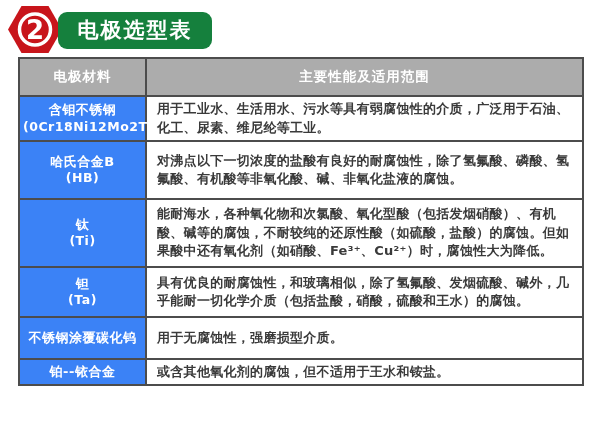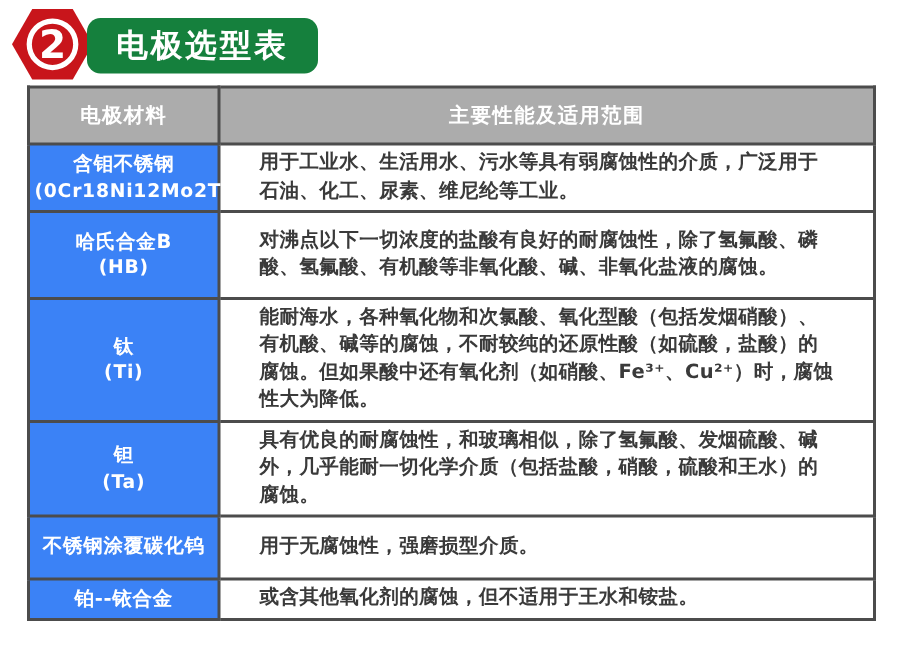--- a/index.html
+++ b/index.html
@@ -46,21 +46,21 @@
   .etable td.mat {
     background: #3b82f6; color: #ffffff;
     font-size: 13px; font-weight: bold; text-align: center;
     line-height: 1.35; padding: 2px 3px; letter-spacing: 0.5px;
   }
   .etable td.mat .mat-code { font-size: 12.5px; }
   .etable td.mat .mat-code:empty { display: none; }
   .etable td.desc {
     background: #ffffff; color: #3a3a3a;
     font-size: 13px; font-weight: bold; text-align: left;
-    line-height: 1.42; padding: 3px 26px; letter-spacing: 0.3px;
+    line-height: 1.42; padding: 3px 10px; letter-spacing: 0.3px;
     vertical-align: middle;
   }
   
   .etable tr.hrow  { height: 38px; }
   .etable tr.r0 { height: 45px; }
   .etable tr.r1 { height: 58px; }
   .etable tr.r2 { height: 72px; }
   .etable tr.r3 { height: 68px; }
   .etable tr.r4 { height: 50px; }
   .etable tr.r5 { height: 42px; }

